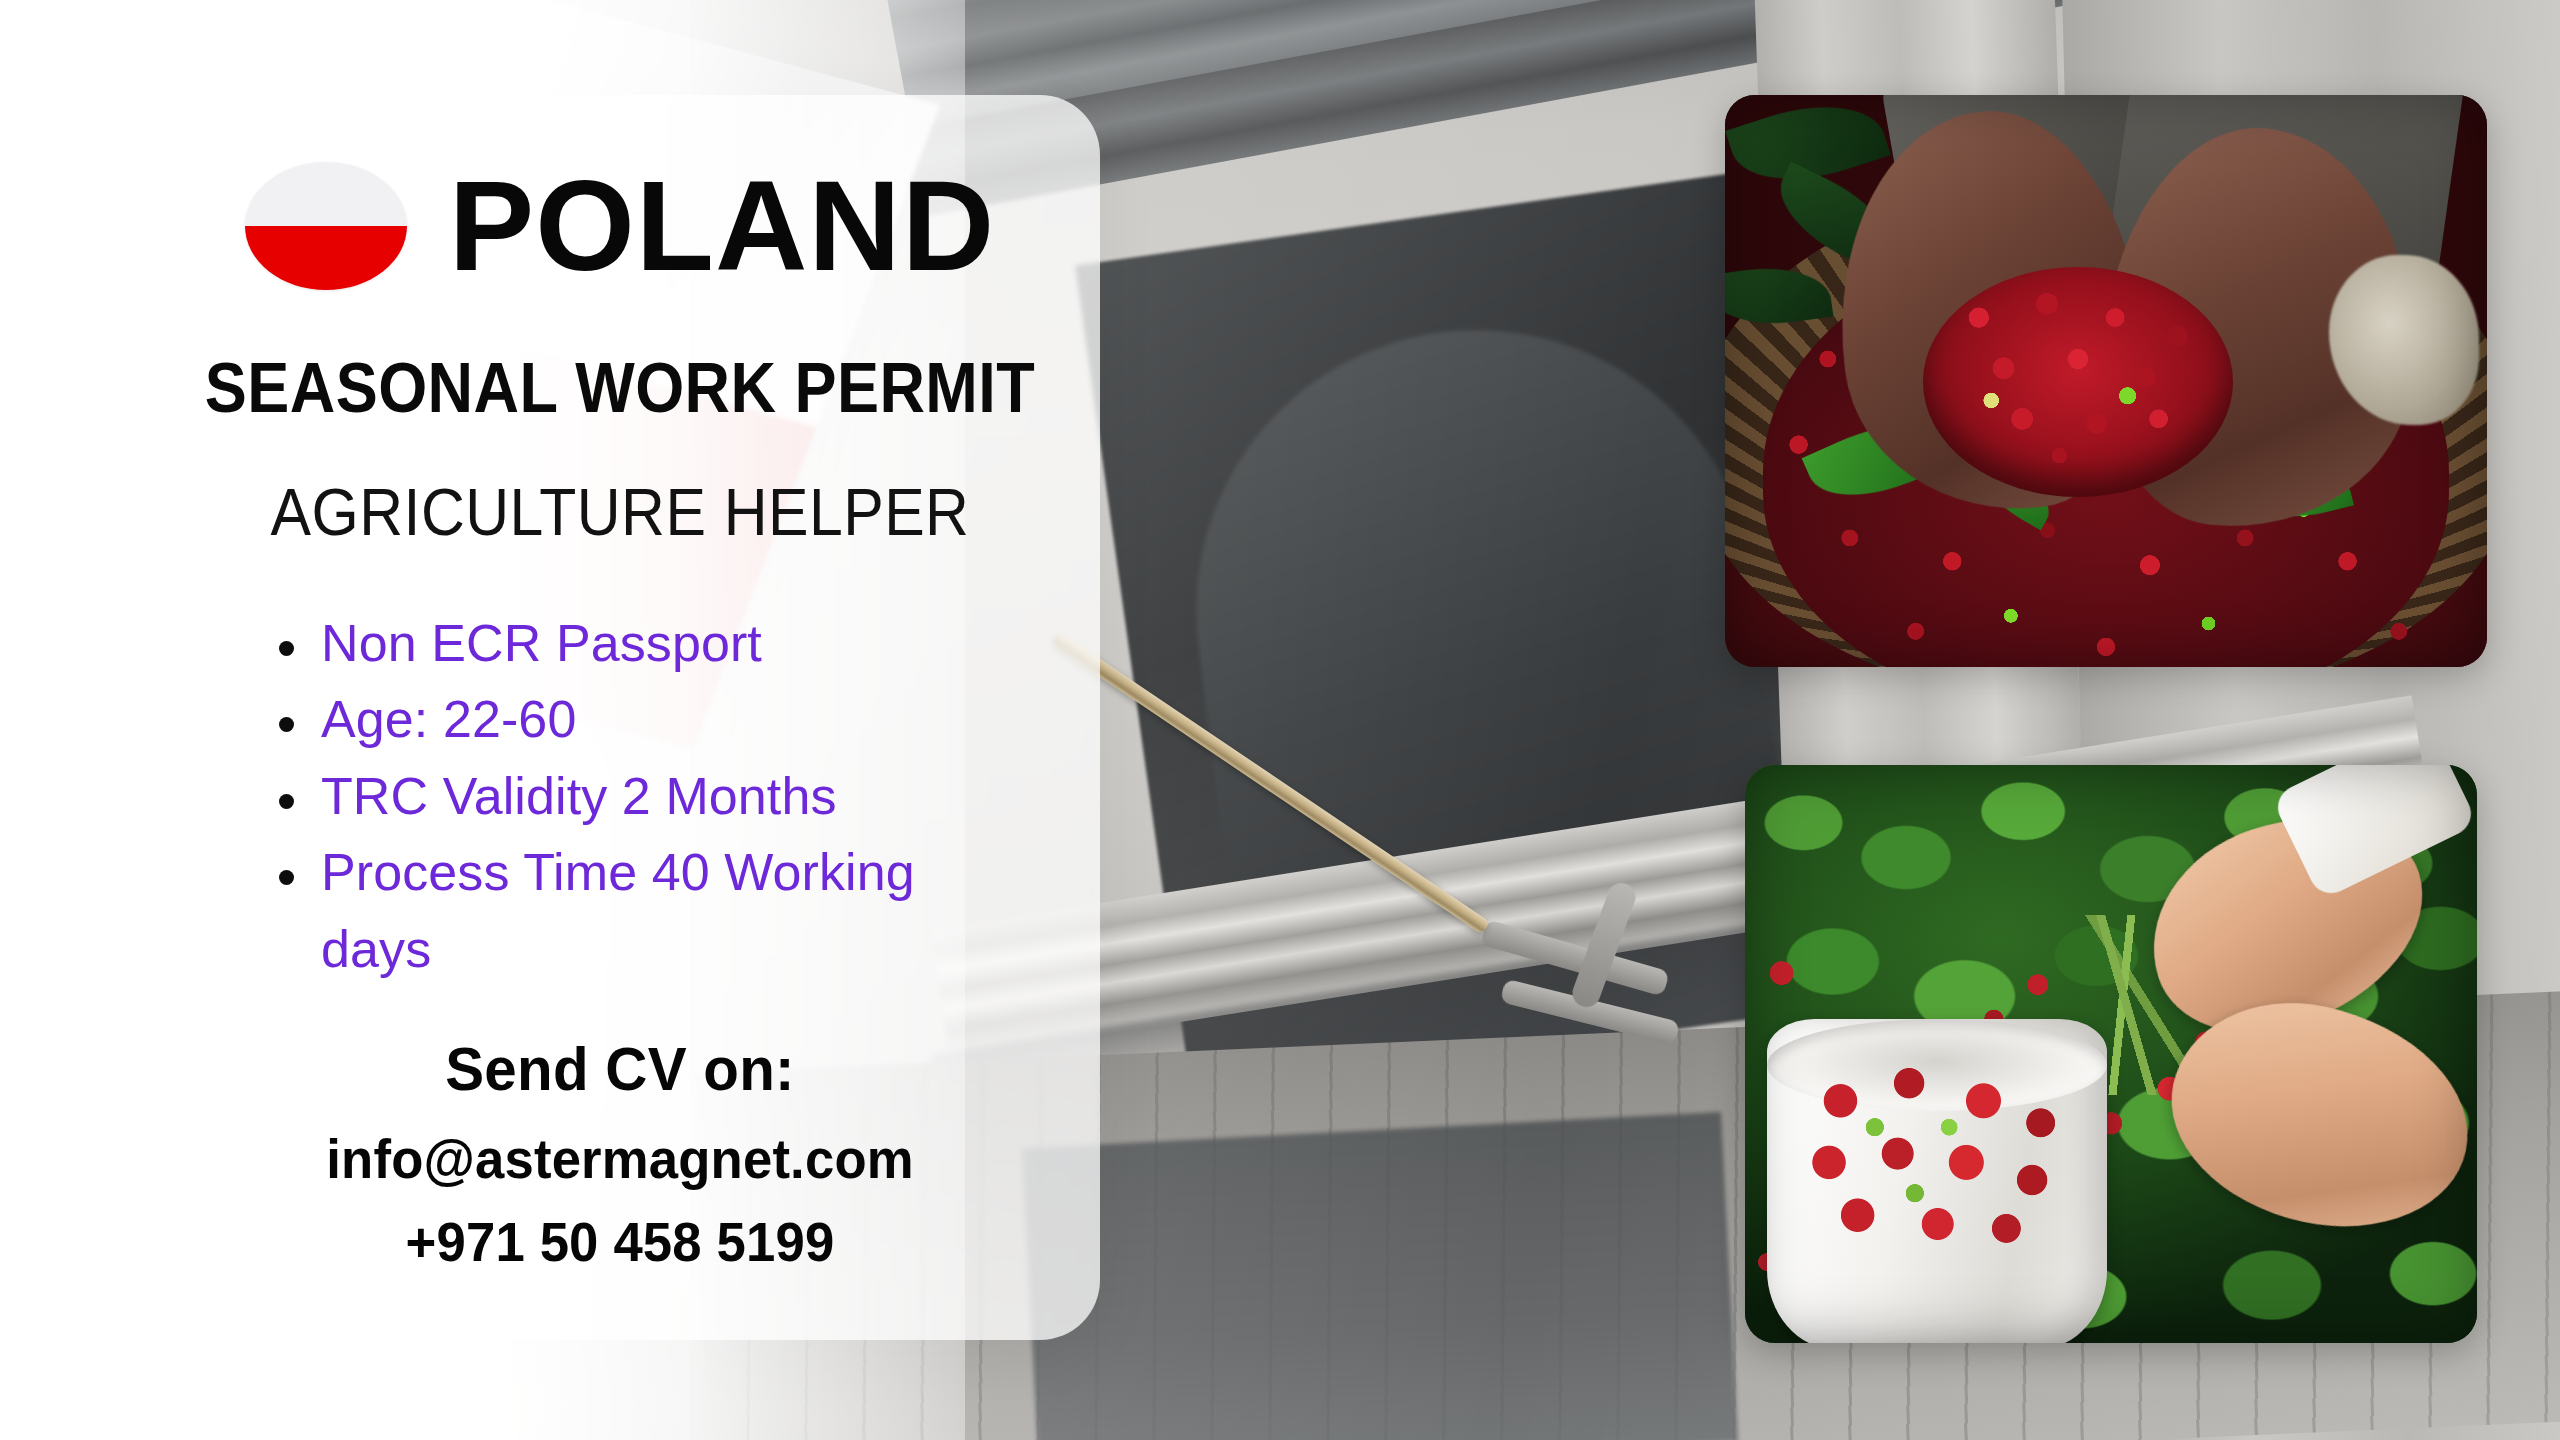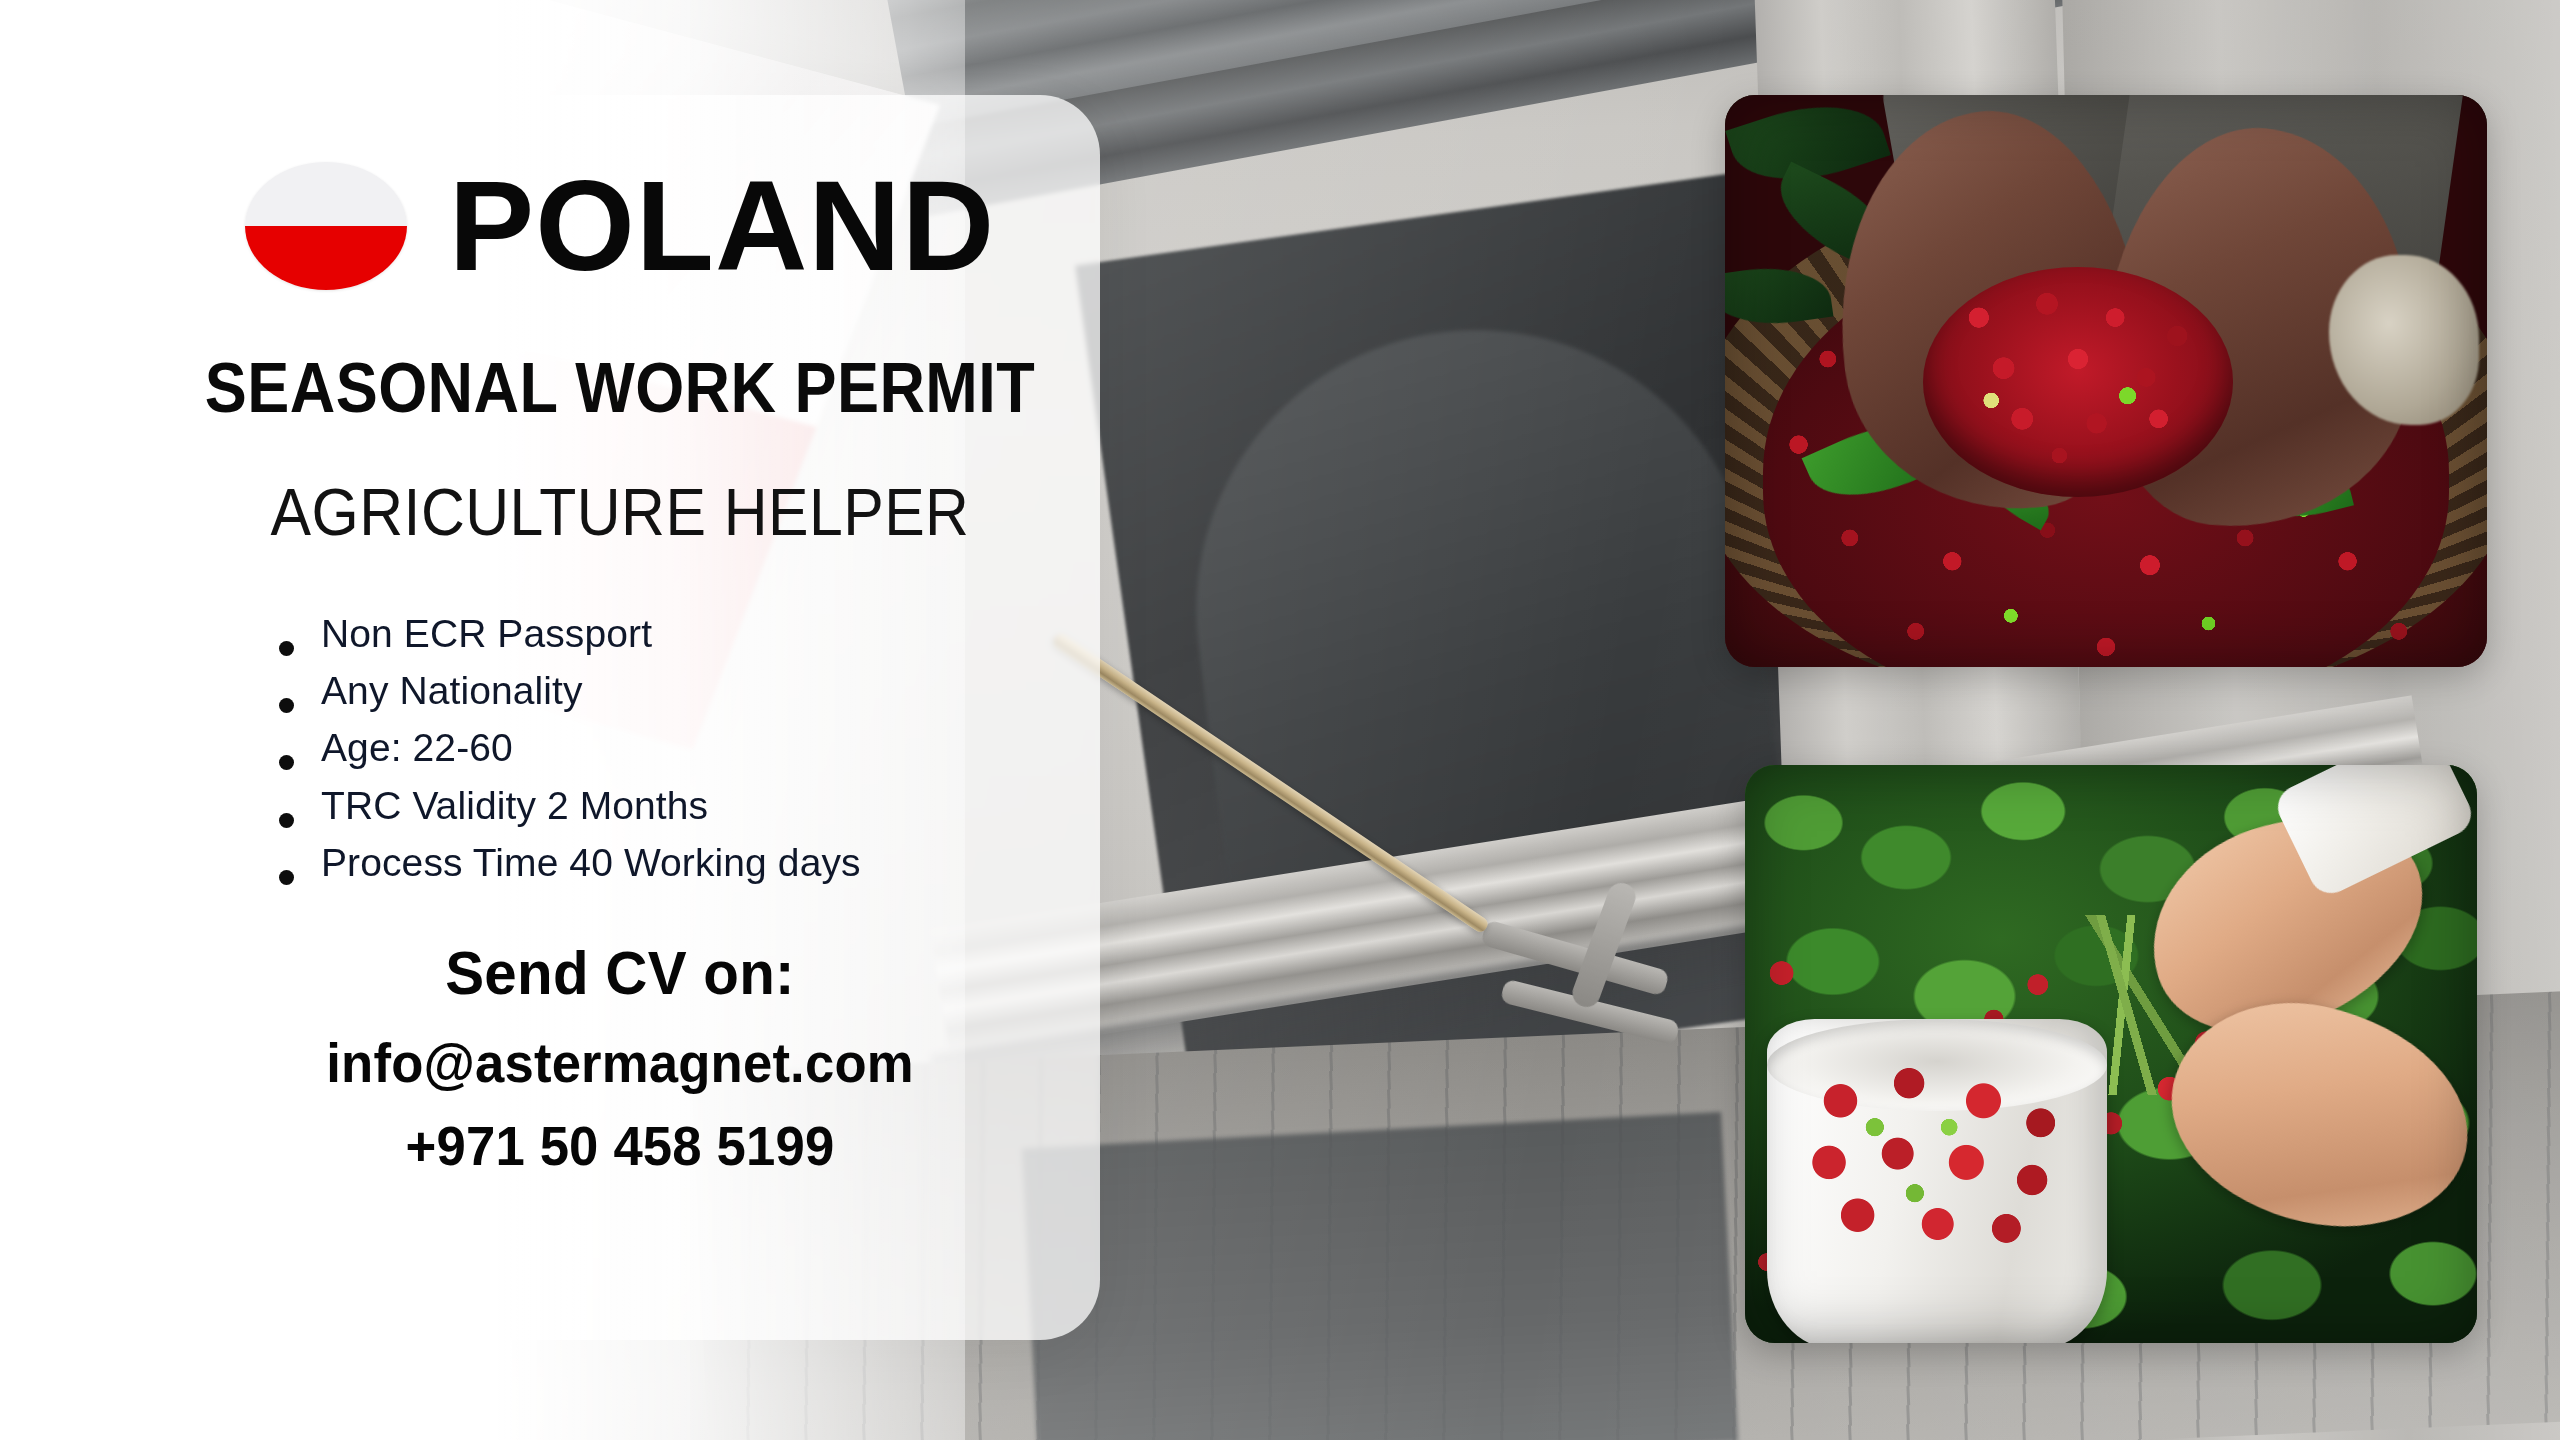--- a/index.html
+++ b/index.html
@@ -267,23 +267,23 @@
     margin:58px 0 0 0;
     padding:0;
     list-style:none;
     text-align:left;
     width:760px;
     margin-left:145px;
   }
   .bullets li {
     position:relative;
     padding-left:56px;
-    font-size:39px;
+    font-size:52px;
     font-weight:400;
-    color:#0f172a;
+    color:#6d28d9;
     line-height:1.47;
     letter-spacing:.1px;
   }
   .bullets li::before {
     content:"";
     position:absolute;
     left:14px; top:36px;
     width:15px; height:15px;
     border-radius:50%;
     background:#0d0d0d;
@@ -628,21 +628,20 @@
       </div>
       <div class="poster-title">POLAND</div>
     </div>
 
     <div class="subtitle">SEASONAL WORK PERMIT</div>
 
     <div class="role">AGRICULTURE HELPER</div>
 
     <ul class="bullets">
       <li>Non ECR Passport</li>
-      <li>Any Nationality</li>
       <li>Age: 22-60</li>
       <li>TRC Validity 2 Months</li>
       <li>Process Time 40 Working days</li>
     </ul>
 
     <div class="cta">Send CV on:</div>
     <div class="email">info@astermagnet.com</div>
     <div class="phone">+971 50 458 5199</div>
 
   </div>

